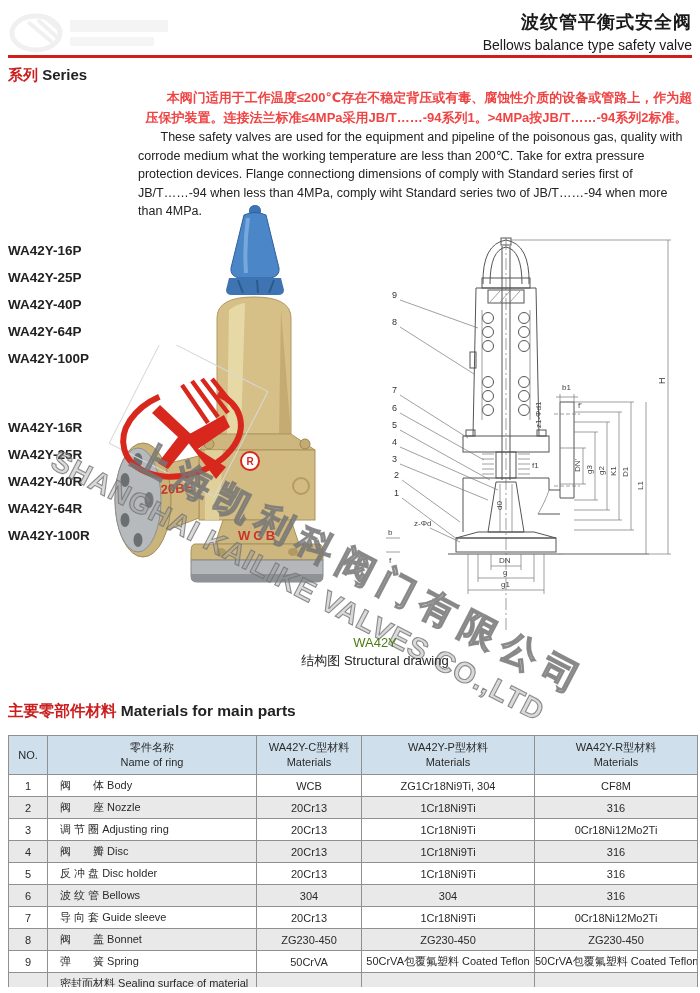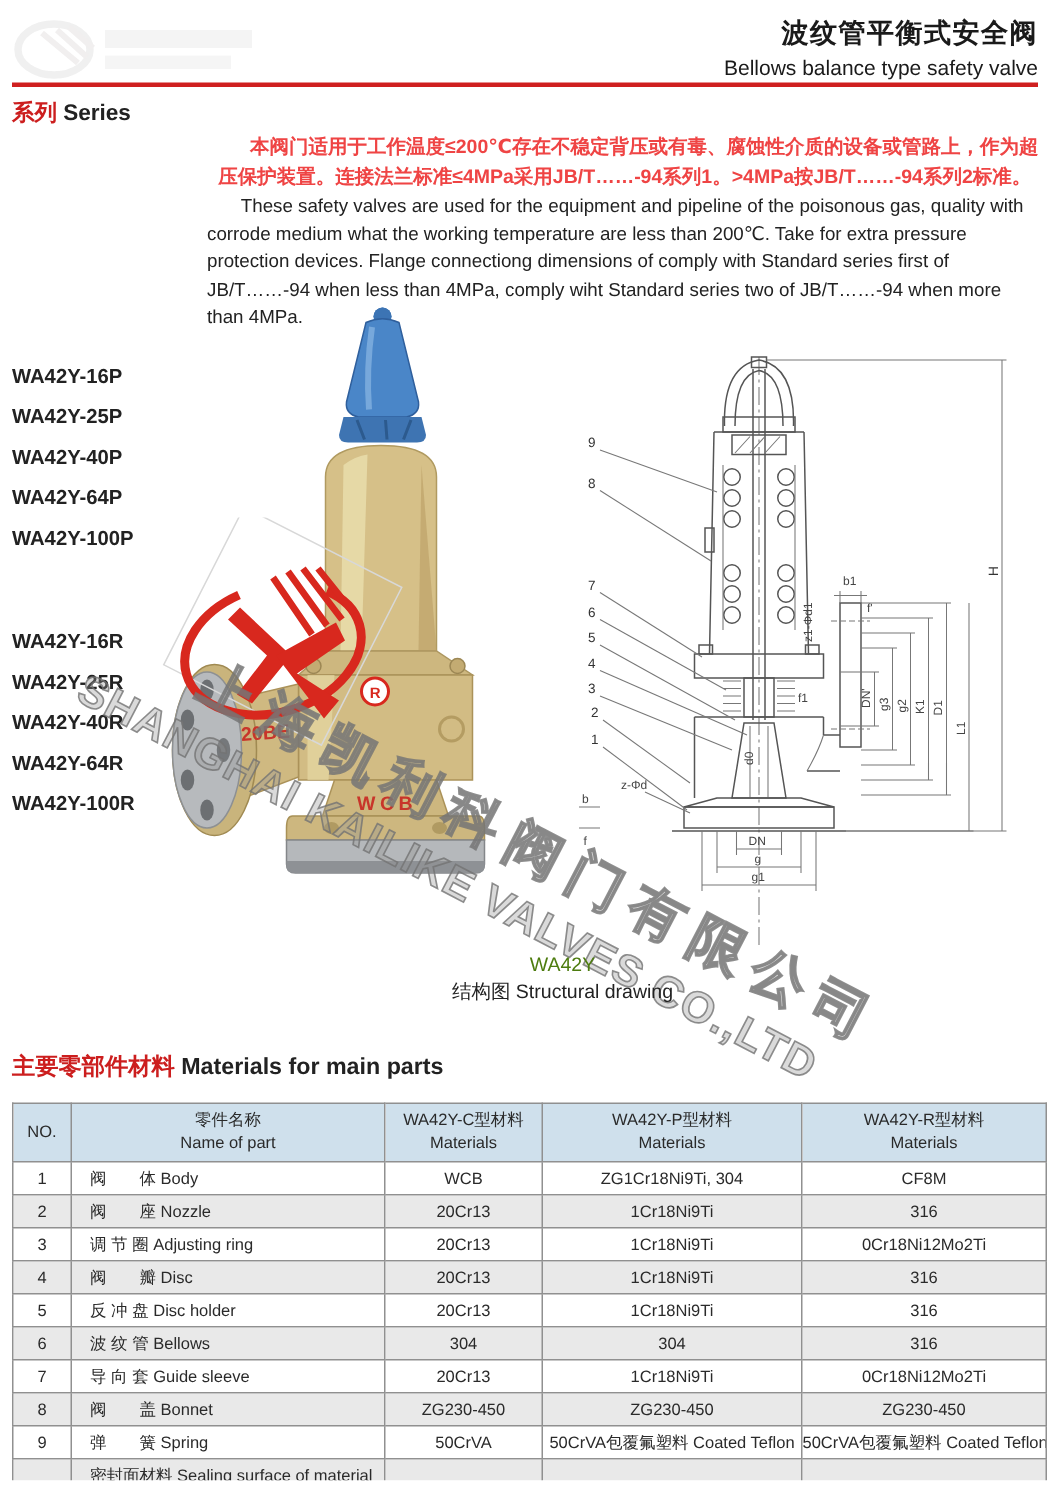--- a/index.html
+++ b/index.html
@@ -302,21 +302,21 @@
     <span class="zh">主要零部件材料</span>
     <span>Materials for main parts</span>
   </div>
 
   <table class="materials">
     <thead>
       <tr>
         <th class="col-no">NO.</th>
         <th class="col-name">
           <div>零件名称</div>
-          <div>Name of part</div>
+          <div>Name of ring</div>
         </th>
         <th class="col-c">
           <div>WA42Y-C型材料</div>
           <div>Materials</div>
         </th>
         <th class="col-p">
           <div>WA42Y-P型材料</div>
           <div>Materials</div>
         </th>
         <th class="col-r">

